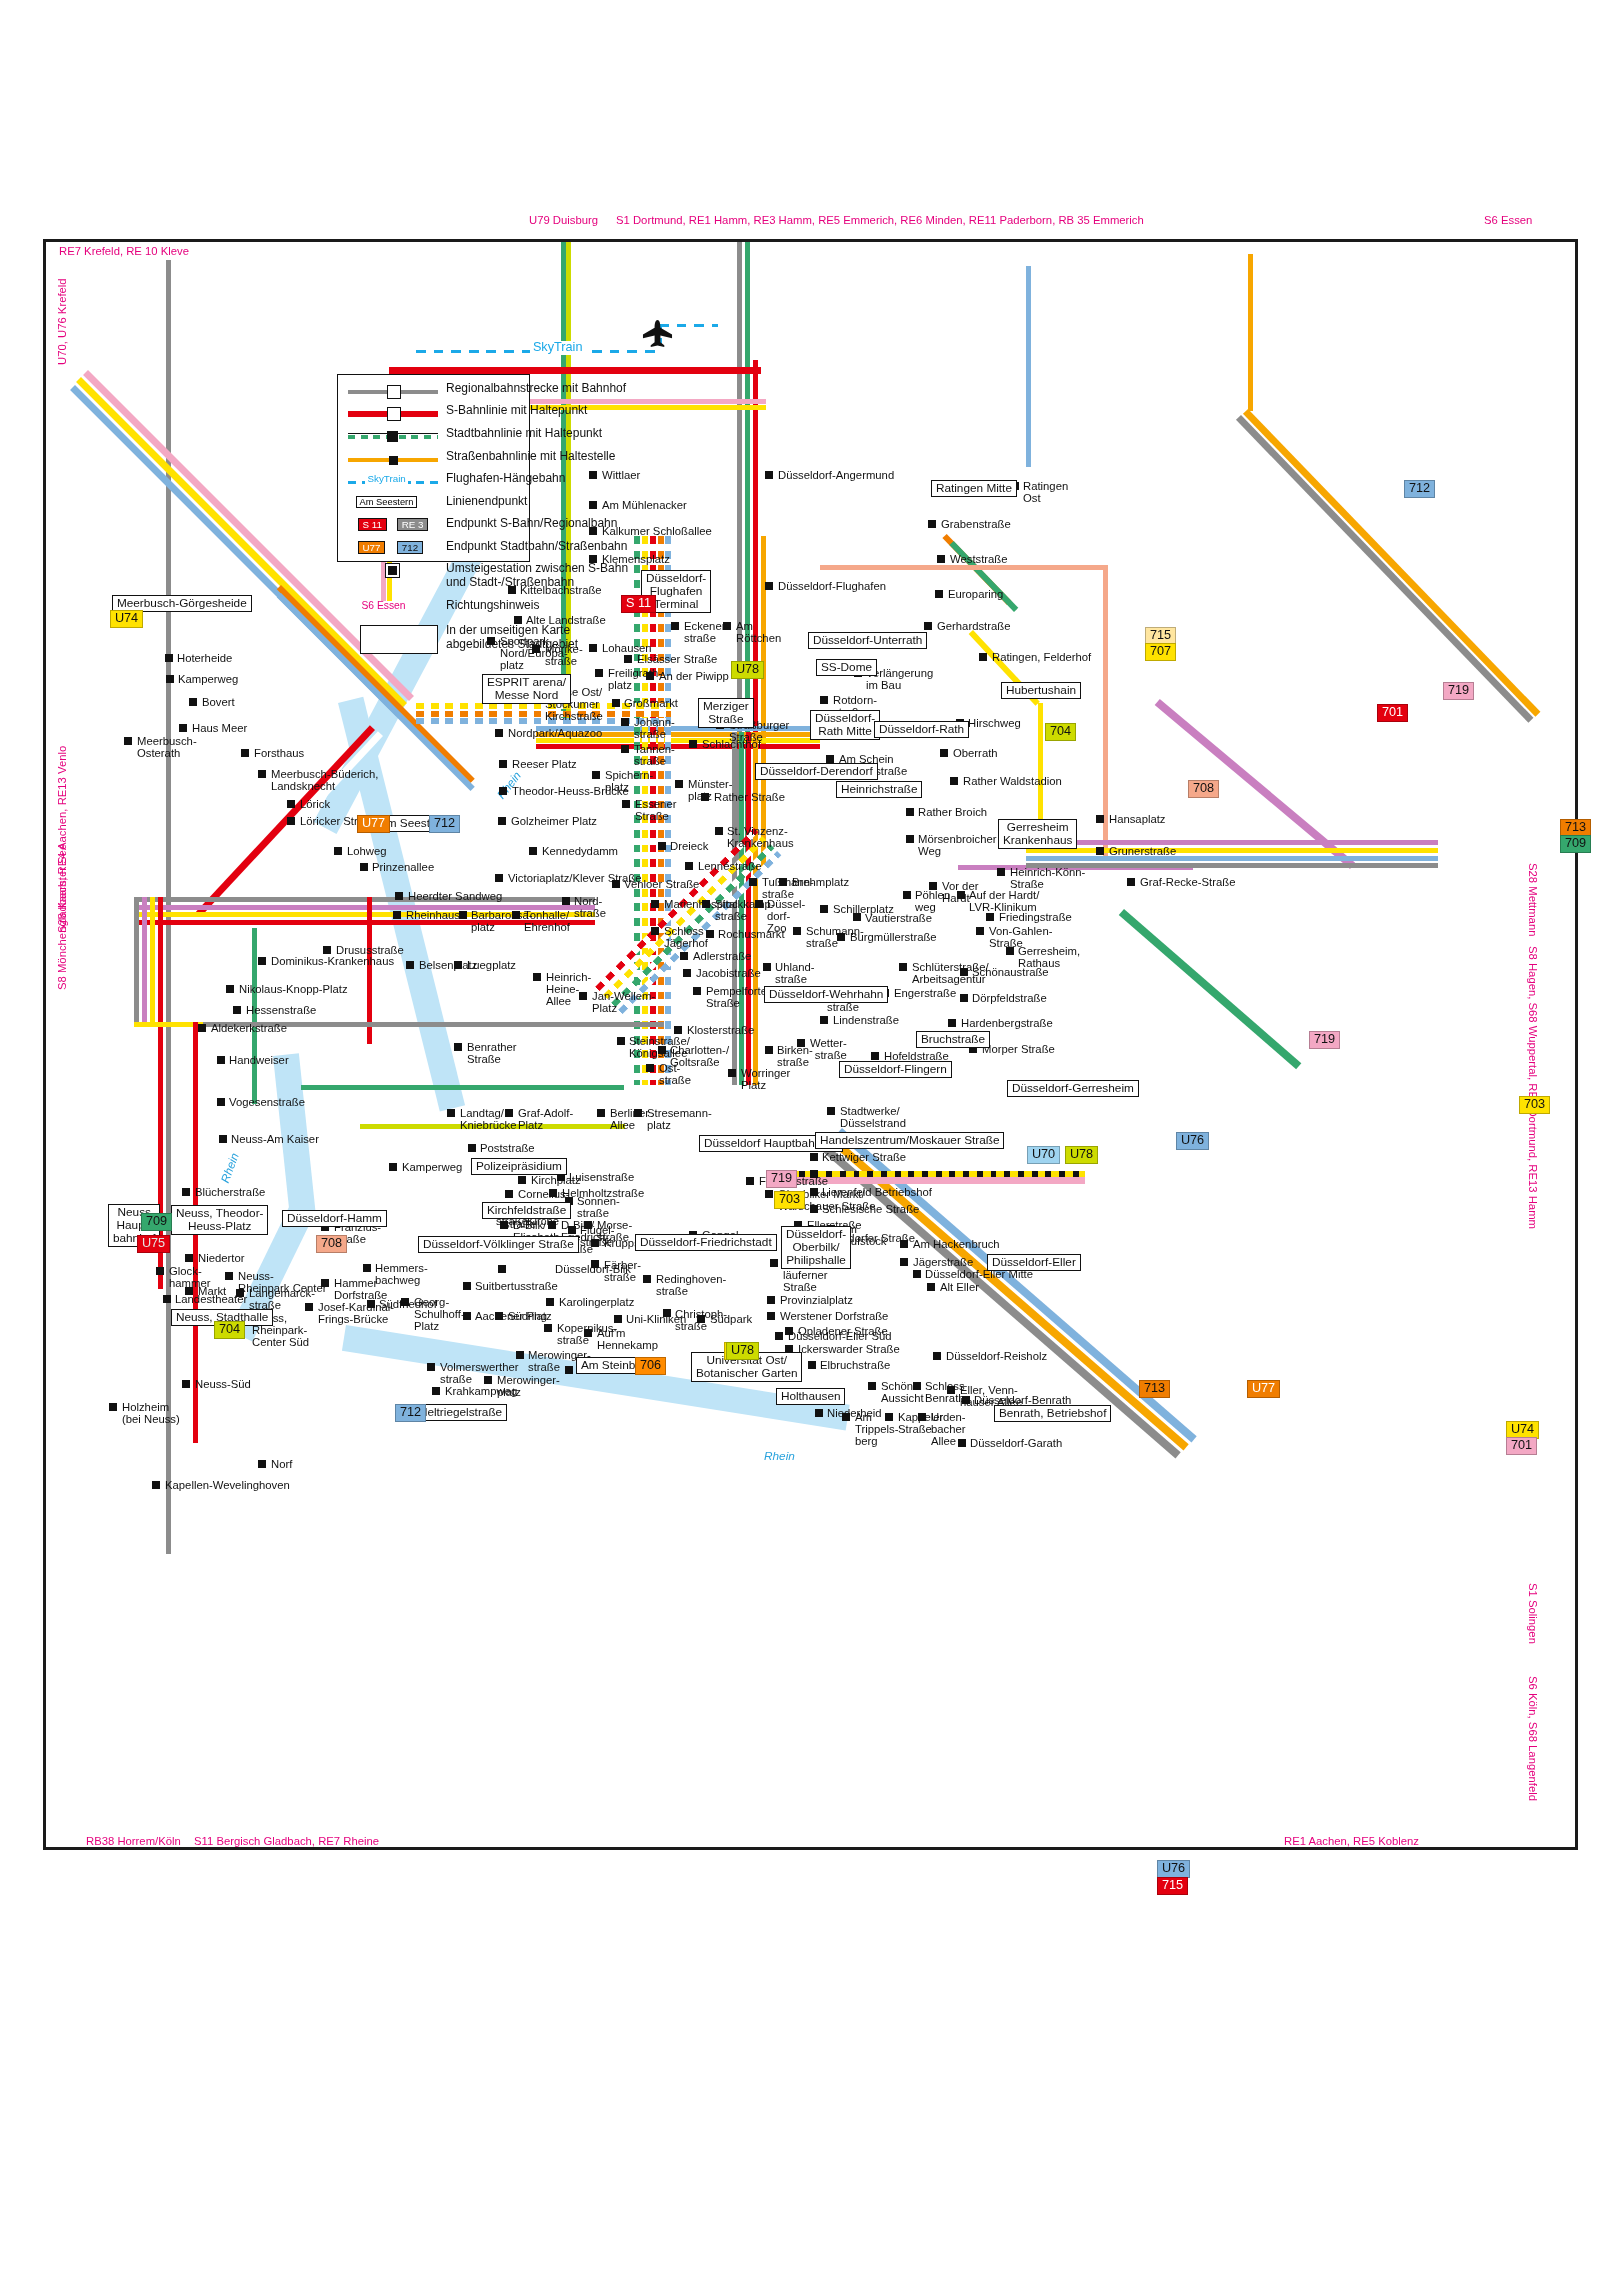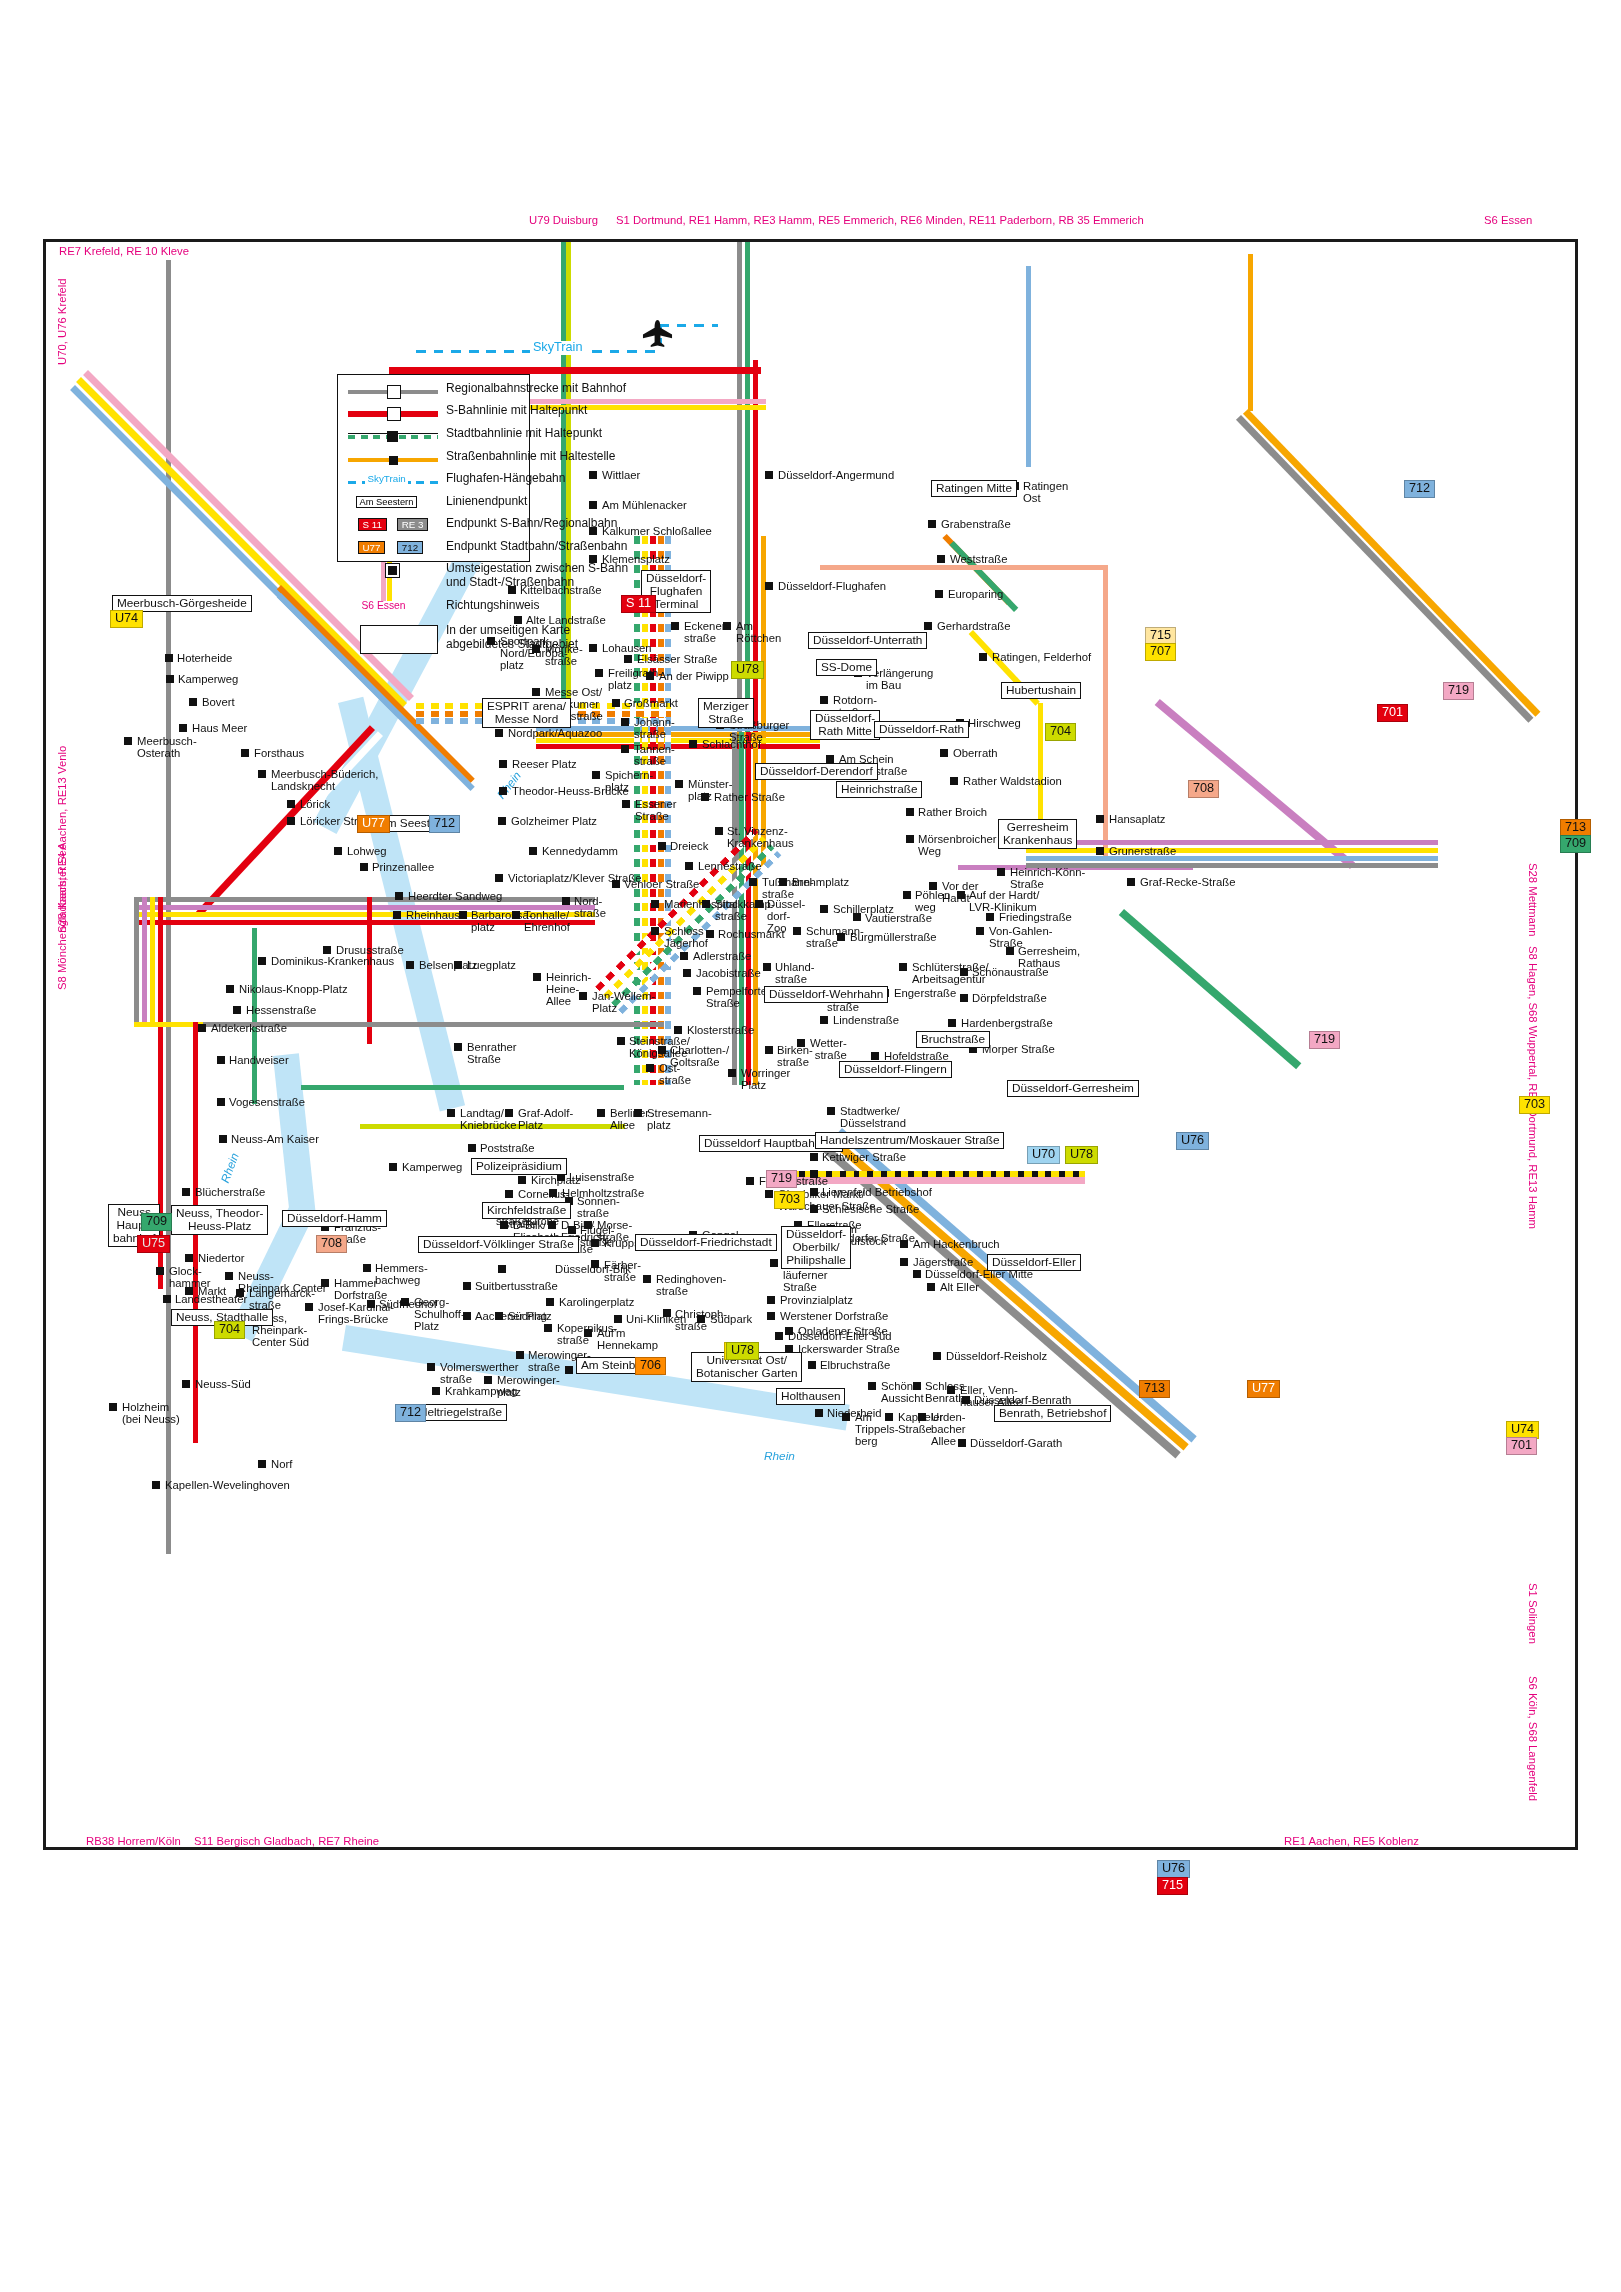--- a/index.html
+++ b/index.html
@@ -786,21 +786,21 @@
     <span class="stop sq" style="left: 826px; top: 755px;"></span>
     <div class="st" style="left: 830px; top: 765px;">Heeselerstraße</div>
     <span class="stop sq" style="left: 817px; top: 766px;"></span>
     <div class="st" style="left: 866px; top: 667px;">Verlängerung
 im Bau</div>
     <span class="stop sq" style="left: 854px; top: 669px;"></span>
     <div class="boxed" style="left: 112px; top: 595px;">Meerbusch-Görgesheide</div>
     <div class="boxed" style="left: 641px; top: 570px;">Düsseldorf-
 Flughafen
 Terminal</div>
-    <div class="boxed" style="left: 482px; top: 698px;">ESPRIT arena/
+    <div class="boxed" style="left: 482px; top: 674px;">ESPRIT arena/
 Messe Nord</div>
     <div class="boxed" style="left: 698px; top: 698px;">Merziger
 Straße</div>
     <div class="boxed" style="left: 374px; top: 815px;">Am Seestern</div>
     <div class="boxed" style="left: 810px; top: 710px;">Düsseldorf-
 Rath Mitte</div>
     <div class="boxed" style="left: 874px; top: 721px;">Düsseldorf-Rath</div>
     <div class="boxed" style="left: 808px; top: 632px;">Düsseldorf-Unterrath</div>
     <div class="boxed" style="left: 816px; top: 659px;">SS-Dome</div>
     <div class="boxed" style="left: 836px; top: 781px;">Heinrichstraße</div>

